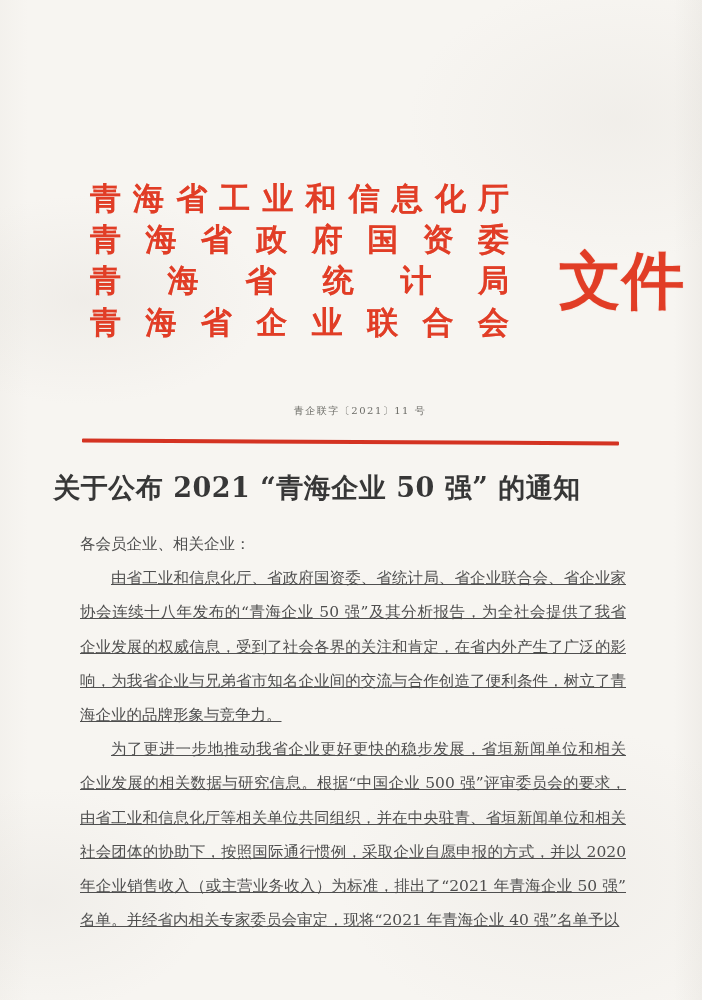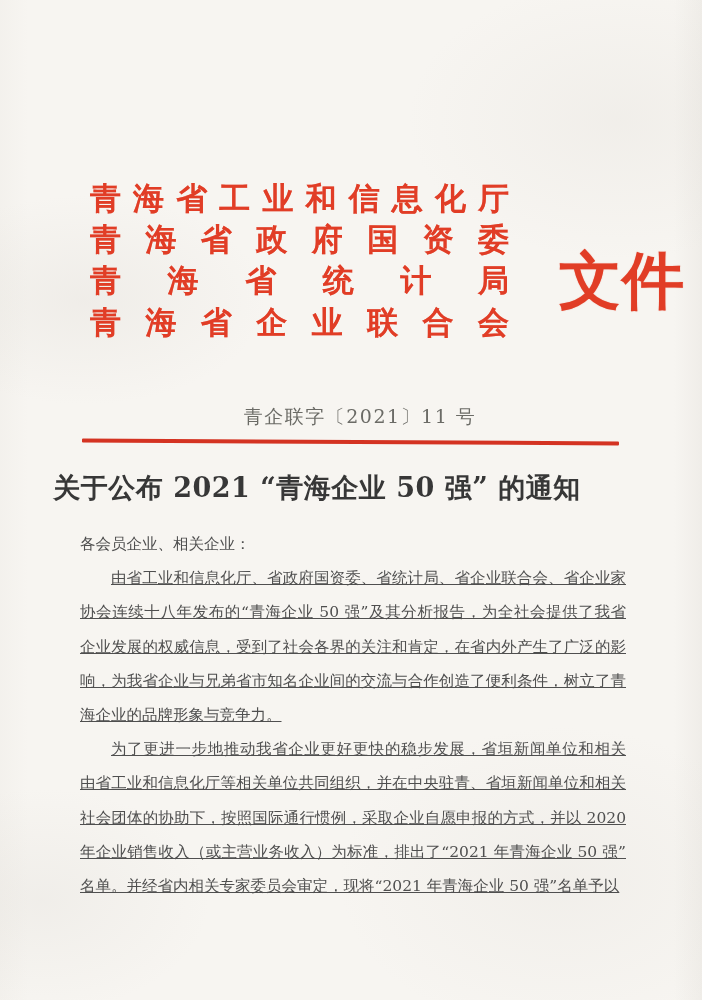--- a/index.html
+++ b/index.html
@@ -34,21 +34,21 @@
     font-size:62px;line-height:1;font-weight:bold;
     color:var(--header-red,#e13d26);
     letter-spacing:1px;
     text-shadow:0 0 1px rgba(225,61,38,.5);
     margin-left:48px;
   }
   .doc-number{
     position:absolute;left:0;top:404px;width:702px;
     padding-left:18px;box-sizing:border-box;
     text-align:center;
-    font-size:19px;letter-spacing:1.5px;
+    font-size:10px;letter-spacing:1.5px;
     color:#6b6b66;
   }
   .red-rule{
     position:absolute;left:82px;top:440px;width:537px;height:3.5px;
     background:var(--rule-red,#d43322);
     transform:rotate(0.3deg);
     border-radius:1px;
   }
   .doc-title{
     position:absolute;left:12px;top:470px;width:610px;
@@ -92,20 +92,21 @@
     <div class="para">
       <div class="bline jf ind">由省工业和信息化厅、省政府国资委、省统计局、省企业联合会、省企业家</div>
       <div class="bline jf">协会连续十八年发布的“青海企业 50 强”及其分析报告，为全社会提供了我省</div>
       <div class="bline jf">企业发展的权威信息，受到了社会各界的关注和肯定，在省内外产生了广泛的影</div>
       <div class="bline jf">响，为我省企业与兄弟省市知名企业间的交流与合作创造了便利条件，树立了青</div>
       <div class="bline">海企业的品牌形象与竞争力。</div>
     </div>
 
     <div class="para">
       <div class="bline jf ind">为了更进一步地推动我省企业更好更快的稳步发展，省垣新闻单位和相关</div>
+      <div class="bline jf">企业发展的相关数据与研究信息。根据“中国企业 500 强”评审委员会的要求，</div>
       <div class="bline jf">由省工业和信息化厅等相关单位共同组织，并在中央驻青、省垣新闻单位和相关</div>
       <div class="bline jf">社会团体的协助下，按照国际通行惯例，采取企业自愿申报的方式，并以 2020</div>
       <div class="bline jf">年企业销售收入（或主营业务收入）为标准，排出了“2021 年青海企业 50 强”</div>
-      <div class="bline">名单。并经省内相关专家委员会审定，现将“2021 年青海企业 50 强”名单予以</div>
+      <div class="bline">名单。并经省内相关专家委员会审定，现将“2021 年青海企业 40 强”名单予以</div>
     </div>
   </div>
 
 </div>
 
 </body></html>

